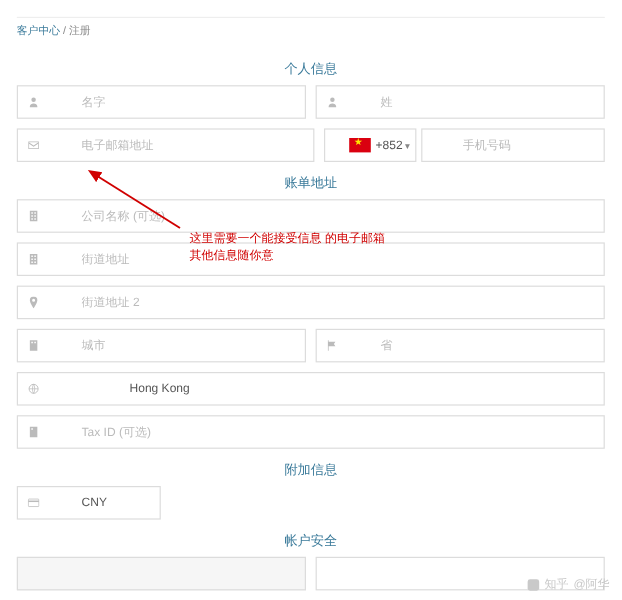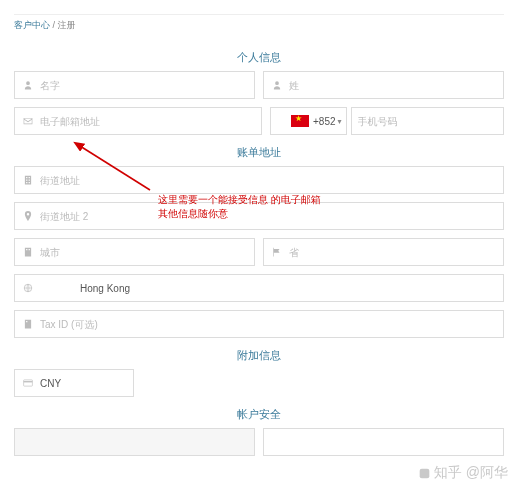--- a/index.html
+++ b/index.html
@@ -58,20 +58,21 @@
     justify-content: center;
   }
   .field .icon svg { width: 10px; height: 10px; fill: #bbb; }
   .field input {
     border: none;
     outline: none;
     font-size: 10px;
     color: #555;
     width: 100%;
     background: transparent;
+    margin-left: 28px;
   }
   .field input::placeholder { color: #bbb; }
   .field.locked { background: #f6f6f6; }
   .flag-field {
     display: flex;
     align-items: center;
     border: 1px solid #dcdcdc;
     height: 28px;
     padding: 0 4px 0 20px;
     background: #fff;
@@ -102,22 +103,22 @@
     pointer-events: none;
   }
   .arrow {
     position: absolute;
     z-index: 9;
     pointer-events: none;
   }
   .watermark {
     position: absolute;
     right: 10px;
-    bottom: 18px;
-    font-size: 14px;
+    bottom: 6px;
+    font-size: 10px;
     color: #c9c9c9;
     display: flex;
     align-items: center;
     gap: 4px;
     text-align: right;
   }
   .watermark svg { width: 11px; height: 11px; fill: #c9c9c9; }
   .third { flex: 1; }
   .narrow { flex: 0 0 120px; }
 </style>
@@ -170,20 +171,30 @@
         <span class="caret">▾</span>
       </div>
       <div class="field">
         <input placeholder="手机号码" style="">
       </div>
     </div>
   </div>
 
   <div class="section-title">账单地址</div>
 
+  <div class="row">
+    <div class="field">
+      <span class="icon">
+          <svg viewBox="0 0 16 16">
+            <path d="M3 1h10v14H3V1zm2 2v2h2V3H5zm4 0v2h2V3H9zM5 7v2h2V7H5zm4 0v2h2V7H9zm-4 4v2h2v-2H5zm4 0v2h2v-2H9z"></path>
+          </svg>
+        </span>
+      <input placeholder="公司名称 (可选)" style="">
+    </div>
+  </div>
 
   <div class="row">
     <div class="field">
       <span class="icon">
           <svg viewBox="0 0 16 16">
             <path d="M3 1h10v14H3V1zm2 2v2h2V3H5zm4 0v2h2V3H9zM5 7v2h2V7H5zm4 0v2h2V7H9zm-4 4v2h2v-2H5zm4 0v2h2v-2H9z"></path>
           </svg>
         </span>
       <input placeholder="街道地址" style="">
     </div>

